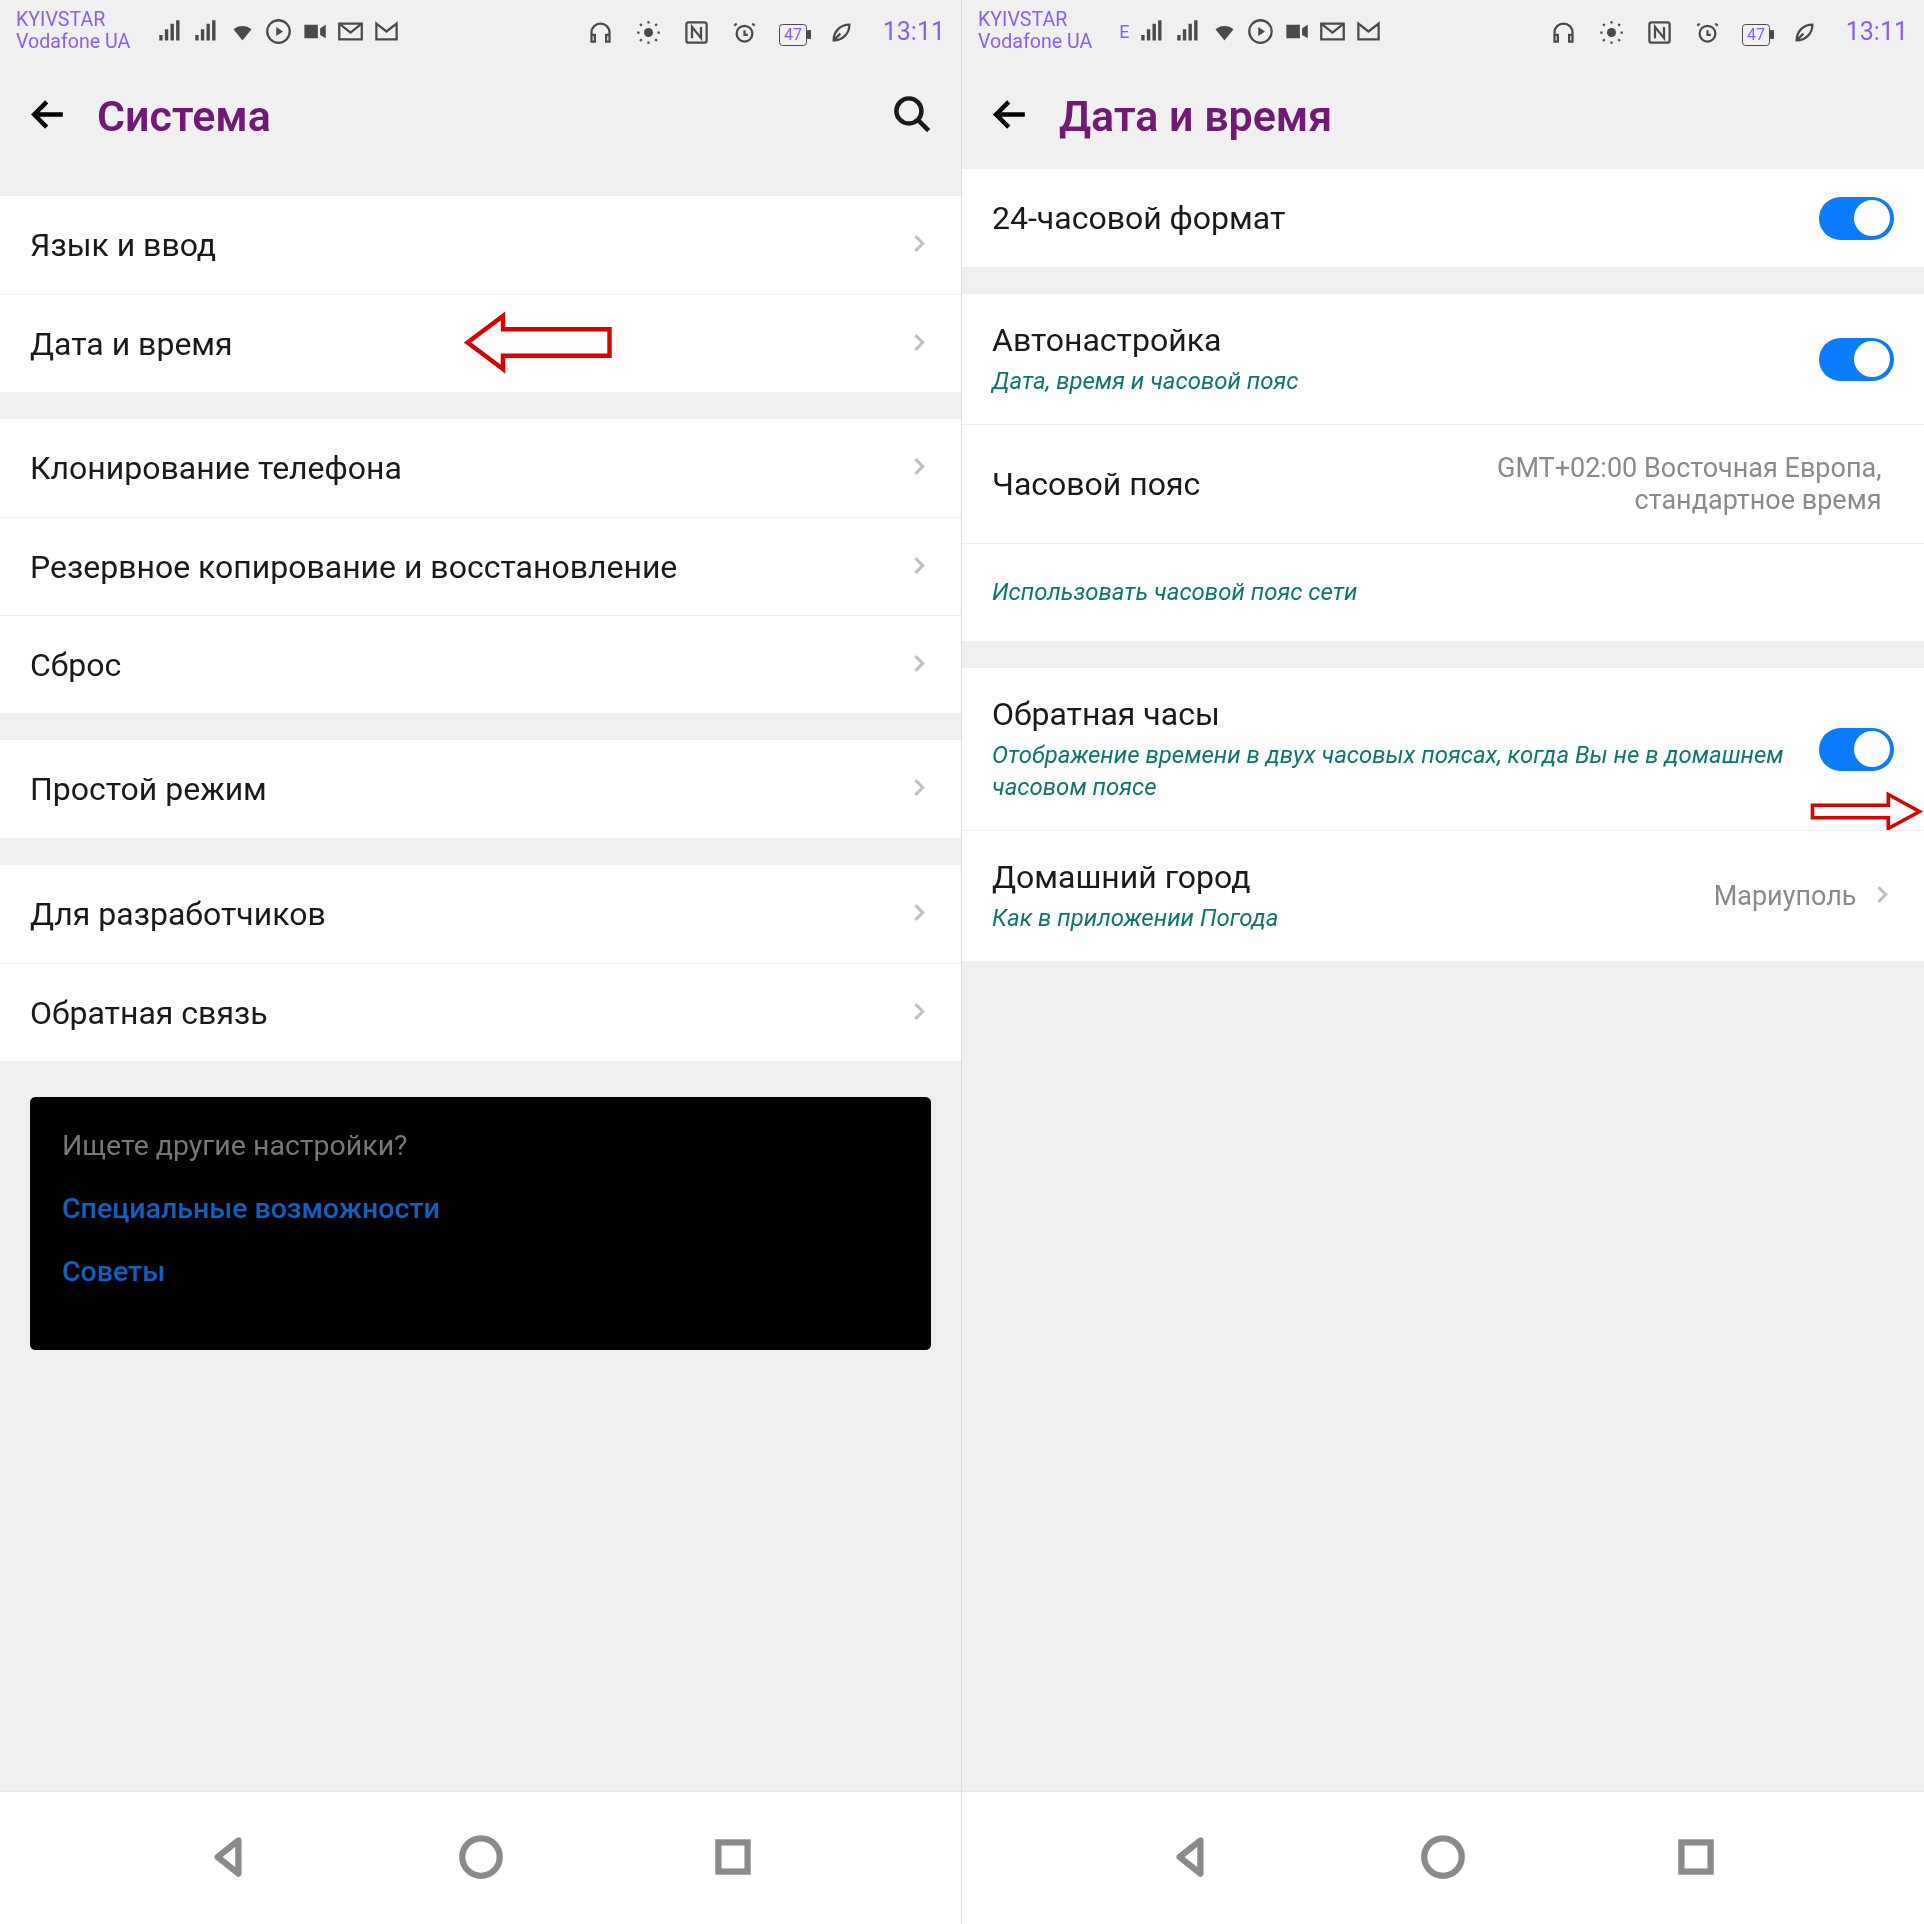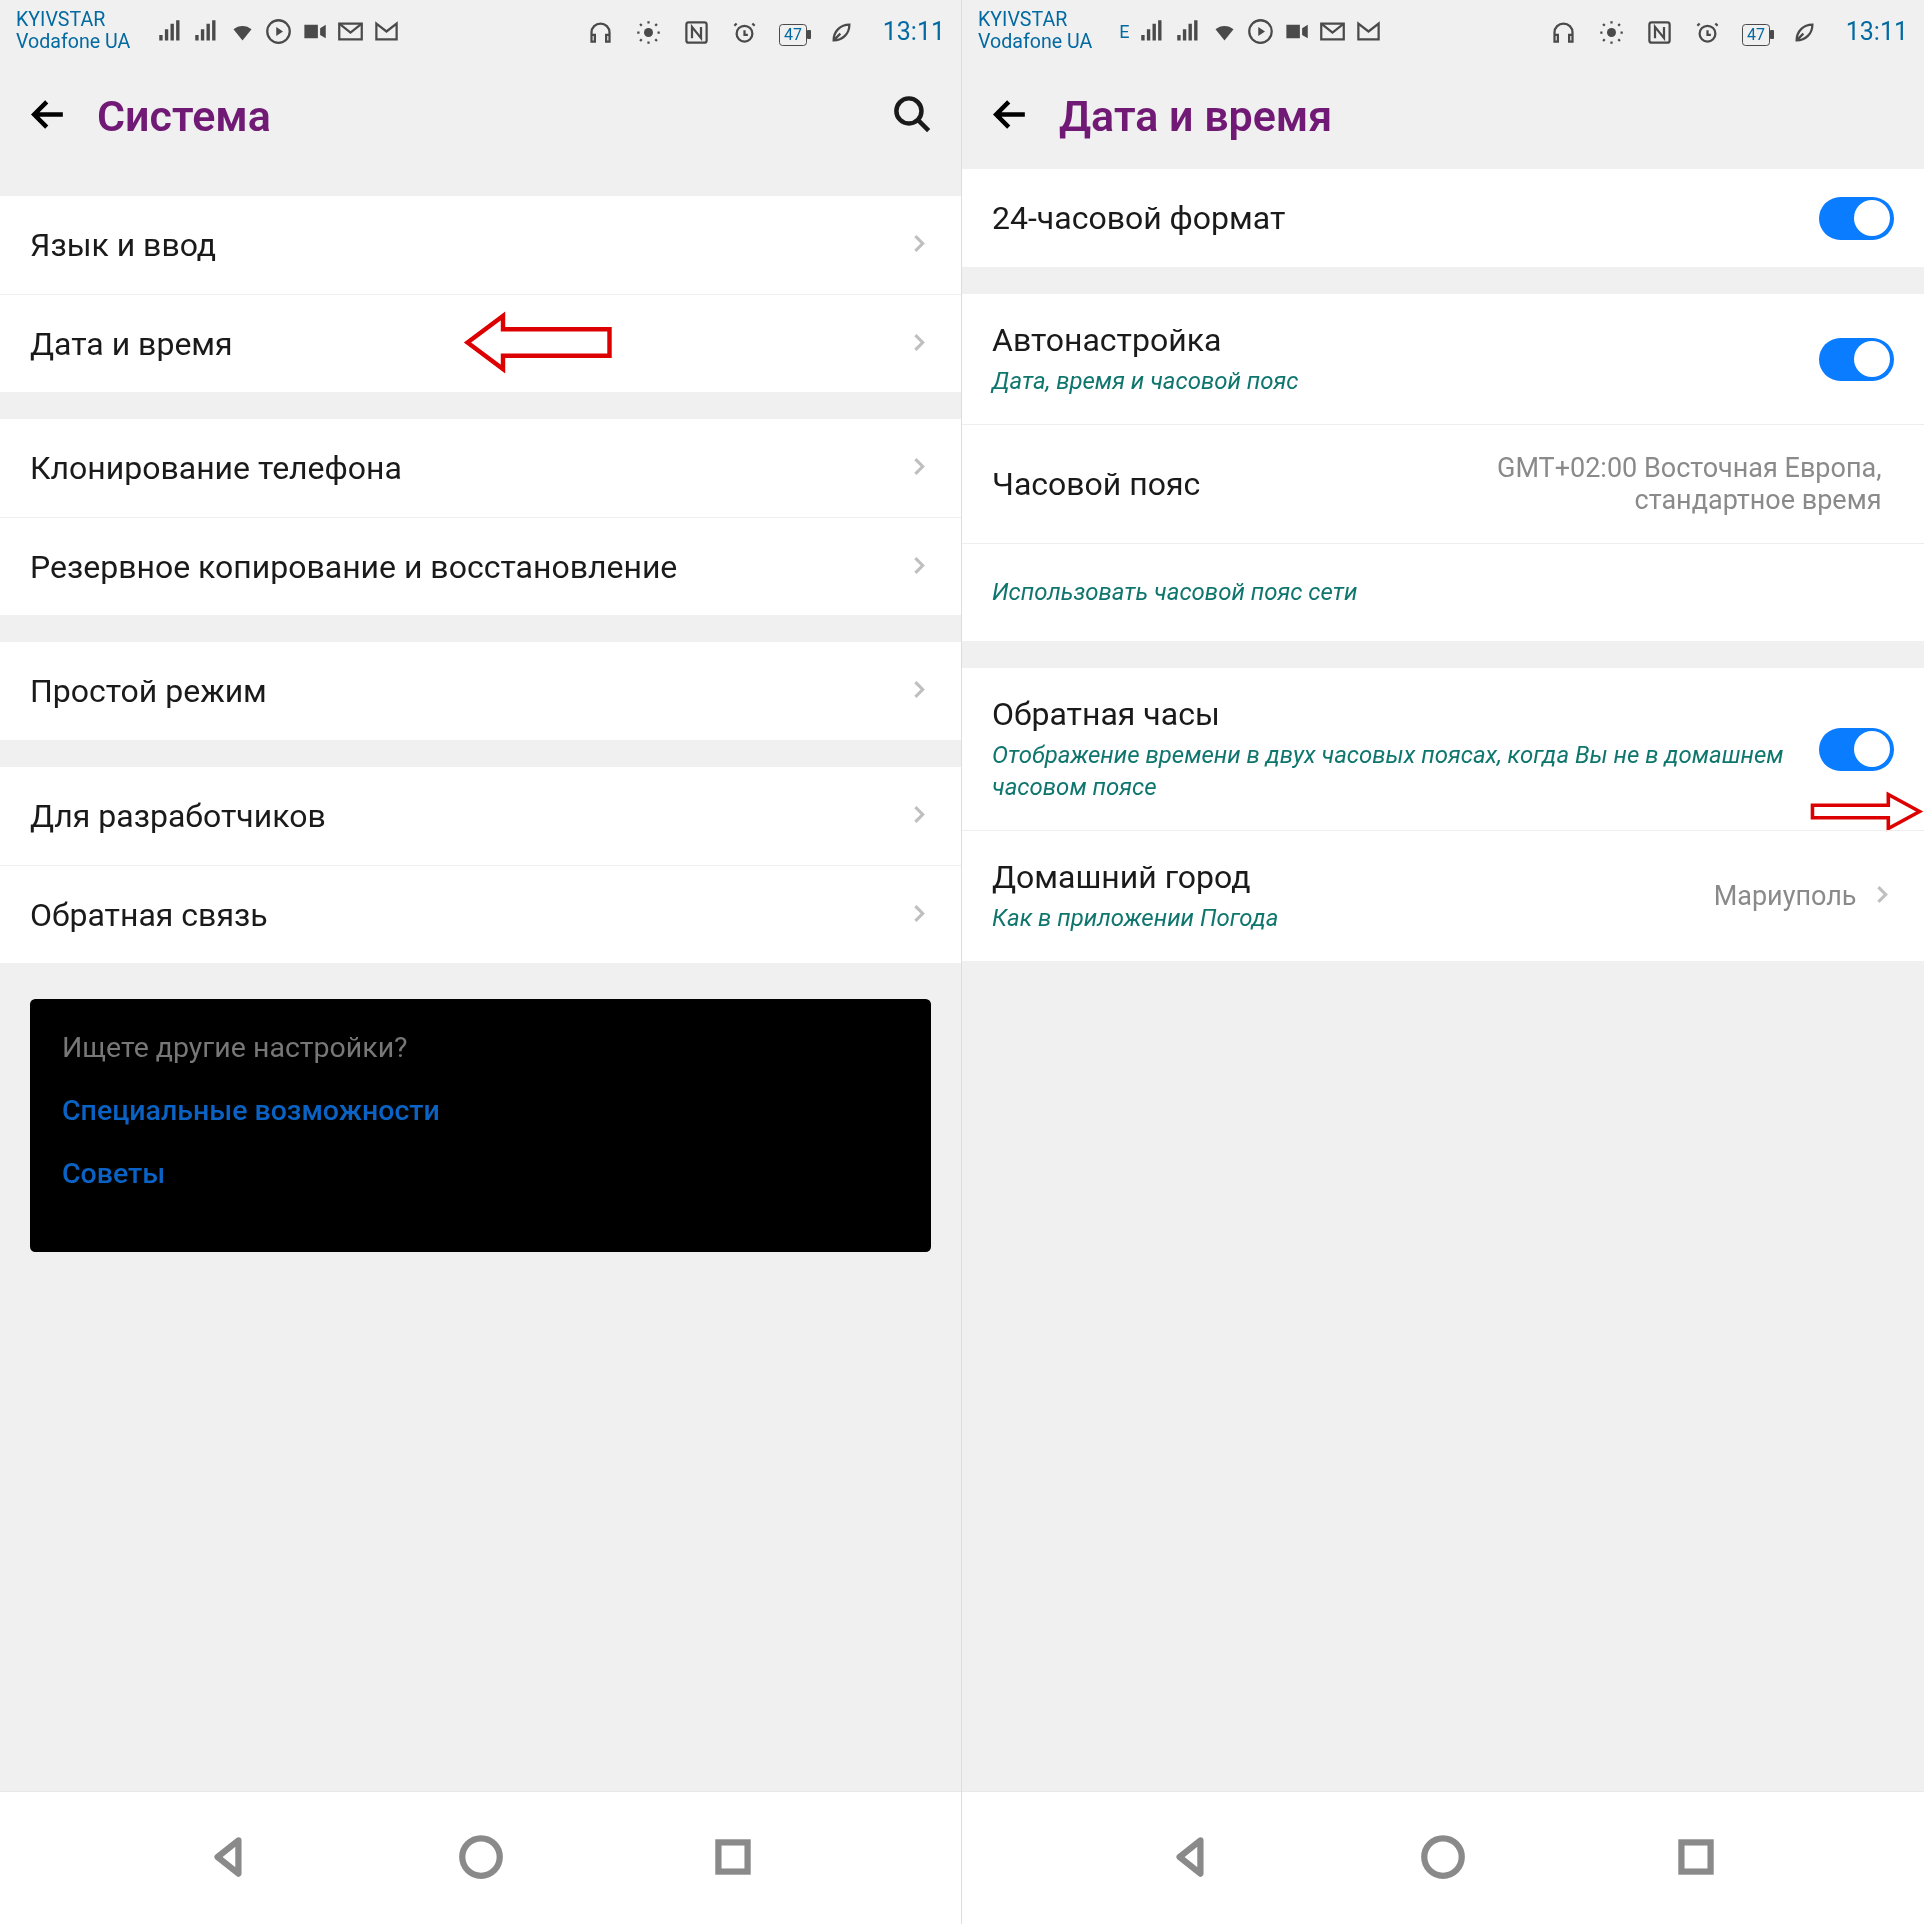--- a/index.html
+++ b/index.html
@@ -2,21 +2,21 @@
 <html style="font-size:14.3px"><head>
 <meta charset="utf-8">
 <style>
   * { margin: 0; padding: 0; box-sizing: border-box; }
   html, body { width: 1925px; height: 1925px; font-family: -apple-system, BlinkMacSystemFont, "Segoe UI", Roboto, Arial, sans-serif; background: #fff; }
   .canvas { width: 1925px; height: 1925px; display: flex; }
   .phone { width: 962px; height: 1925px; position: relative; display: flex; flex-direction: column; background: #f0f0f0; }
   .phone-left { border-right: 1.8px solid #ddd; }
 
   
-  .statusbar { height: 62px; background: #f0f0f0; display: flex; align-items: center; padding: 0 16px; font-size: 22px; color: #0369a1; }
+  .statusbar { height: 62px; background: #f0f0f0; display: flex; align-items: center; padding: 0 16px; font-size: 22px; color: #8b5cf6; }
   .statusbar .left { display: flex; flex-direction: column; line-height: 1.1; font-size: 19.6px; }
   .statusbar .icons-left { flex: 0 0 auto; display: flex; align-items: center; gap: 9px; margin-left: 27px; }
   .statusbar .spacer { flex: 1; }
   .statusbar .icons-right { display: flex; align-items: flex-end; gap: 21px; }
   .statusbar svg, .statusbar .glyph { width: 27px; height: 27px; fill: #4a4a4a; color: #4a4a4a; }
   .statusbar .battery { display: inline-flex; align-items: center; border: 1.8px solid #4a4a4a; border-radius: 3.6px; height: 21.4px; padding: 0 3.6px; font-size: 16px; position: relative; }
   .statusbar .battery::after { content: ""; position: absolute; right: -5.3px; top: 5.3px; width: 3.6px; height: 9px; background: #4a4a4a; border-radius: 0.9px; }
   .statusbar .time { font-size: 25px; margin-left: 7.1px; }
 
   
@@ -170,20 +170,28 @@
               </svg></span>
         </div>
         <div class="row">
           <div class="labels">
               <span class="label">Резервное копирование и восстановление</span>
             </div>
           <span class="chevron"><svg viewBox="0 0 24 24" fill="none" stroke-width="3">
                 <path d="M9 5l7 7-7 7"></path>
               </svg></span>
         </div>
+        <div class="row">
+          <div class="labels">
+              <span class="label">Сброс</span>
+            </div>
+          <span class="chevron"><svg viewBox="0 0 24 24" fill="none" stroke-width="3">
+                <path d="M9 5l7 7-7 7"></path>
+              </svg></span>
+        </div>
       </div>
 
       <div class="gap"></div>
       <div class="group">
         <div class="row">
           <div class="labels">
               <span class="label">Простой режим</span>
             </div>
           <span class="chevron"><svg viewBox="0 0 24 24" fill="none" stroke-width="3">
                 <path d="M9 5l7 7-7 7"></path>

